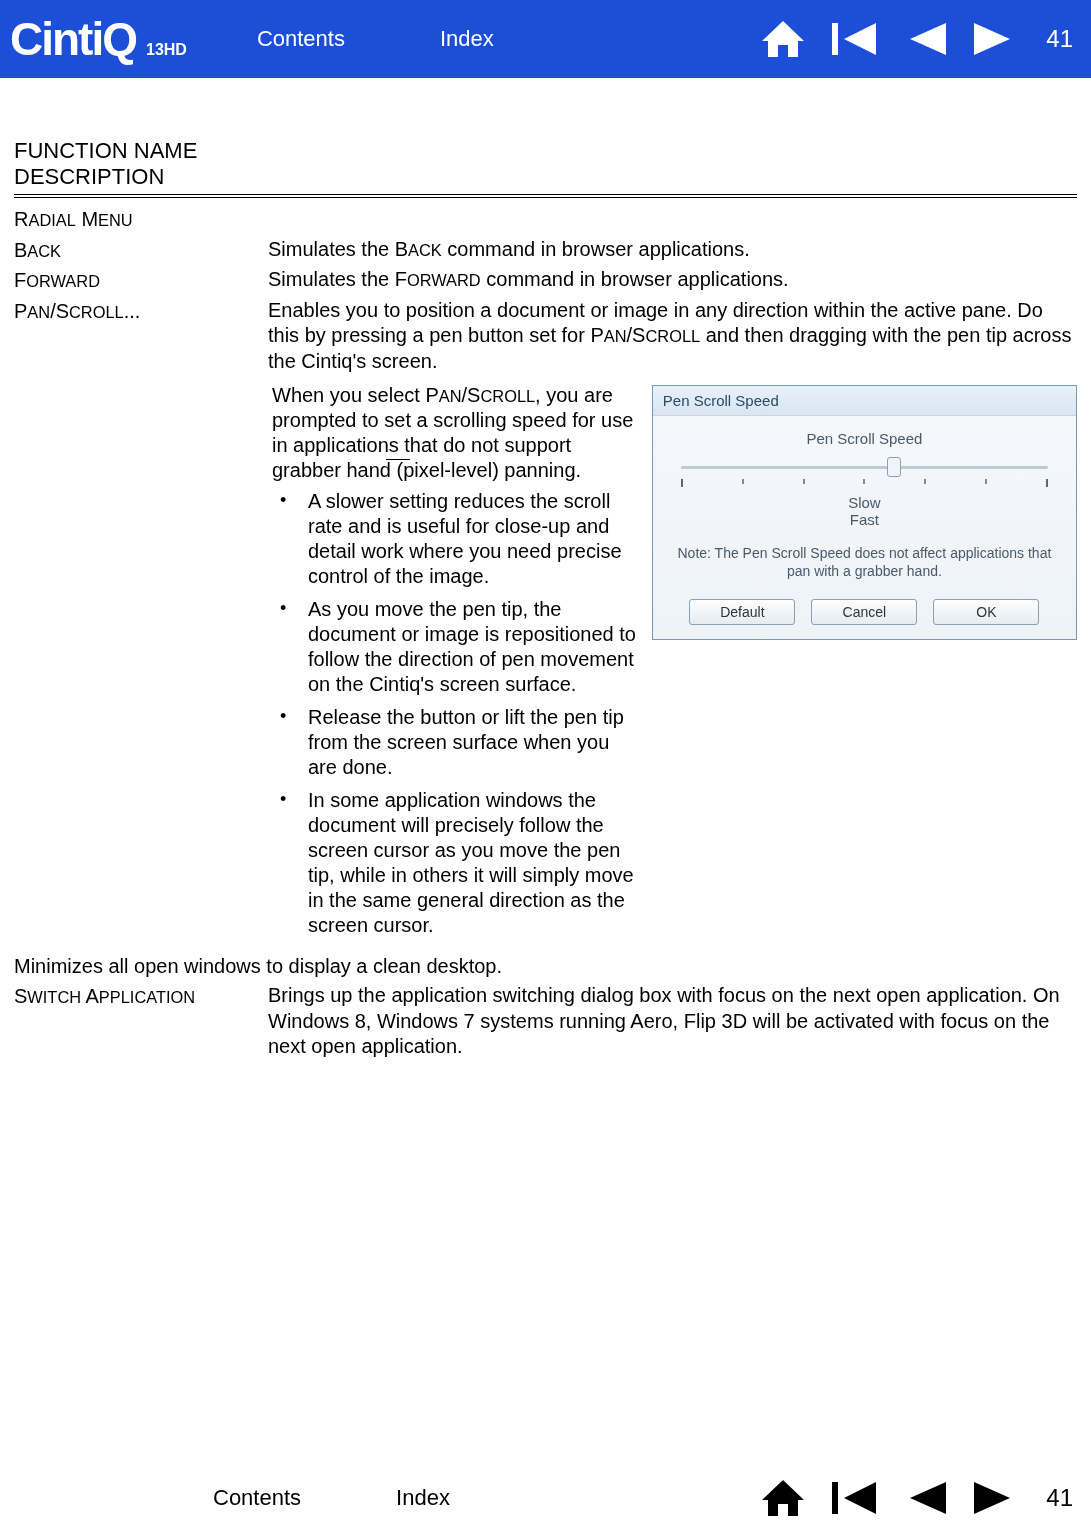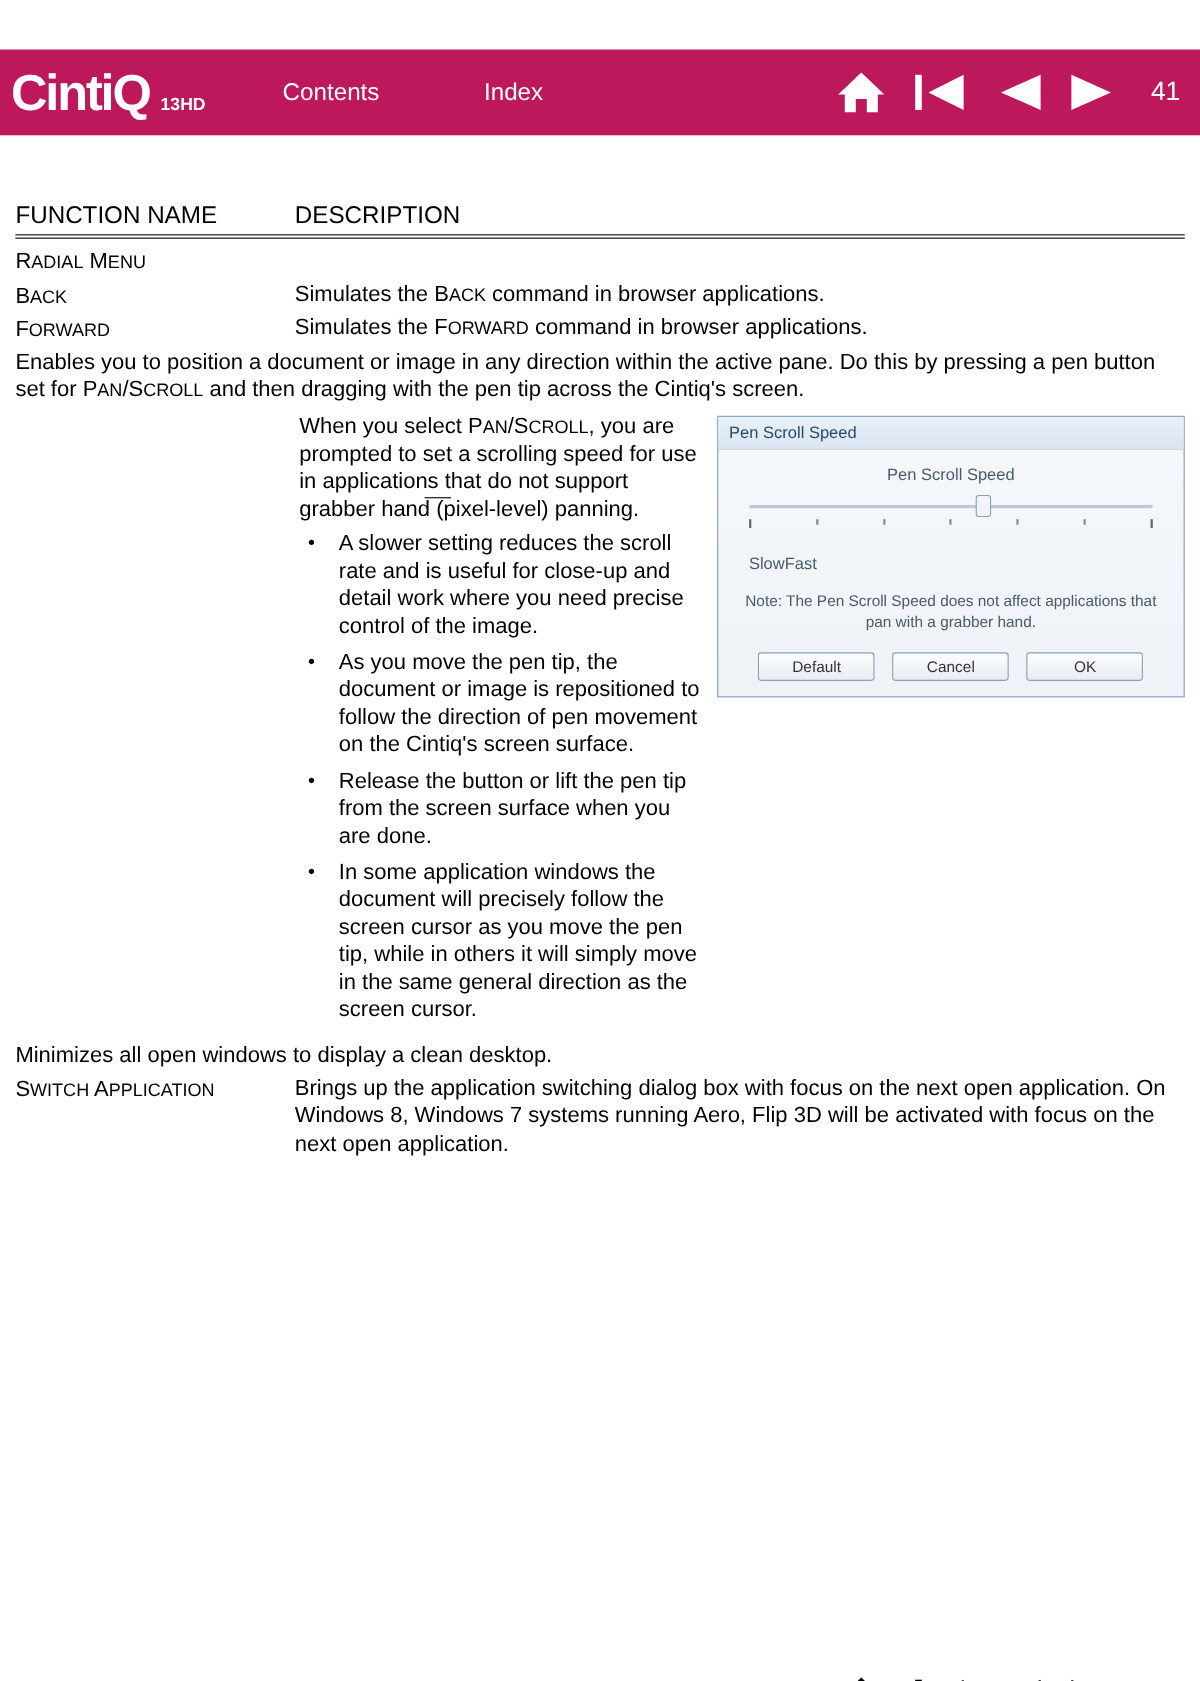--- a/index.html
+++ b/index.html
@@ -4,27 +4,26 @@
   <style>
     * { margin: 0; padding: 0; box-sizing: border-box; }
     body {
       font-family: Arial, Helvetica, sans-serif;
       width: 1091px;
       background: #fff;
       color: #000;
     }
     
     .topbar {
-      background: #be185d;
+      background: #1d4ed8;
       height: 78px;
       display: flex;
       align-items: center;
       padding: 0 10px 0 0;
       color: #fff;
-      margin-top: 45px;
     }
     .logo-block {
       display: flex;
       align-items: baseline;
       gap: 4px;
       padding-left: 10px;
     }
     .logo-text {
       font-family: Arial, sans-serif;
       font-size: 46px;
@@ -71,20 +70,21 @@
     .content {
       padding: 60px 14px 0 14px;
       min-height: 1390px;
     }
     .table-headers {
       display: flex;
       font-size: 22px;
       border-bottom: 4px double #000;
       padding-bottom: 4px;
       margin-bottom: 8px;
+      flex-direction: column;
     }
     .col-name { width: 254px; flex-shrink: 0; }
     .col-desc { flex: 1; }
     .row {
       display: flex;
       font-size: 20px;
       margin-bottom: 4px;
       line-height: 1.28;
     }
     .fn-name {
@@ -181,23 +181,24 @@
       justify-content: space-between;
       margin: 2px 10px 0 10px;
     }
     .tick {
       width: 2px; height: 8px;
       background: #666;
     }
     .tick.mid { height: 5px; background: #888; }
     .slider-labels {
       display: flex;
-      justify-content: flex-start;
-      margin: 24px 10px 0 10px;
+      justify-content: flex-end;
+      margin: 7px 10px 0 10px;
       color: #4a5a6a;
+      flex-direction: column;
     }
     .dialog-note {
       margin-top: 16px;
       font-size: 14px;
       line-height: 1.35;
       color: #4a5a6a;
     }
     .dialog-buttons {
       display: flex;
       justify-content: center;
@@ -280,20 +281,23 @@
   <div class="row">
     <div class="fn-name">
       <span class="fn-first">F</span><span class="fn-rest">orward</span>
     </div>
     <div class="desc">
       <span>Simulates the </span><span class="inline-sc"><span class="sc-first">F</span><span class="sc-rest">orward</span></span><span> command in browser applications.</span>
     </div>
   </div>
 
   <div class="row">
+    <div class="fn-name">
+      <span class="fn-first">P</span><span class="fn-rest">an</span><span>/</span><span class="fn-first">S</span><span class="fn-rest">croll</span><span>...</span>
+    </div>
     <div class="desc">
       <span>Enables you to position a document or image in any direction within the active pane. Do this by pressing a pen button set for </span><span class="inline-sc"><span class="sc-first">P</span><span class="sc-rest">an</span><span>/</span><span class="sc-first">S</span><span class="sc-rest">croll</span></span><span> and then dragging with the pen tip across the Cintiq's screen.</span>
     </div>
   </div>
 
   <div class="pan-sub leader-wrap">
     <div class="leader"></div>
     <div class="pan-text">
       <div>
         <span>When you select </span><span class="inline-sc"><span class="sc-first">P</span><span class="sc-rest">an</span><span>/</span><span class="sc-first">S</span><span class="sc-rest">croll</span></span><span>, you are prompted to set a scrolling speed for use in applications that do not support grabber hand (pixel-level) panning.</span>

